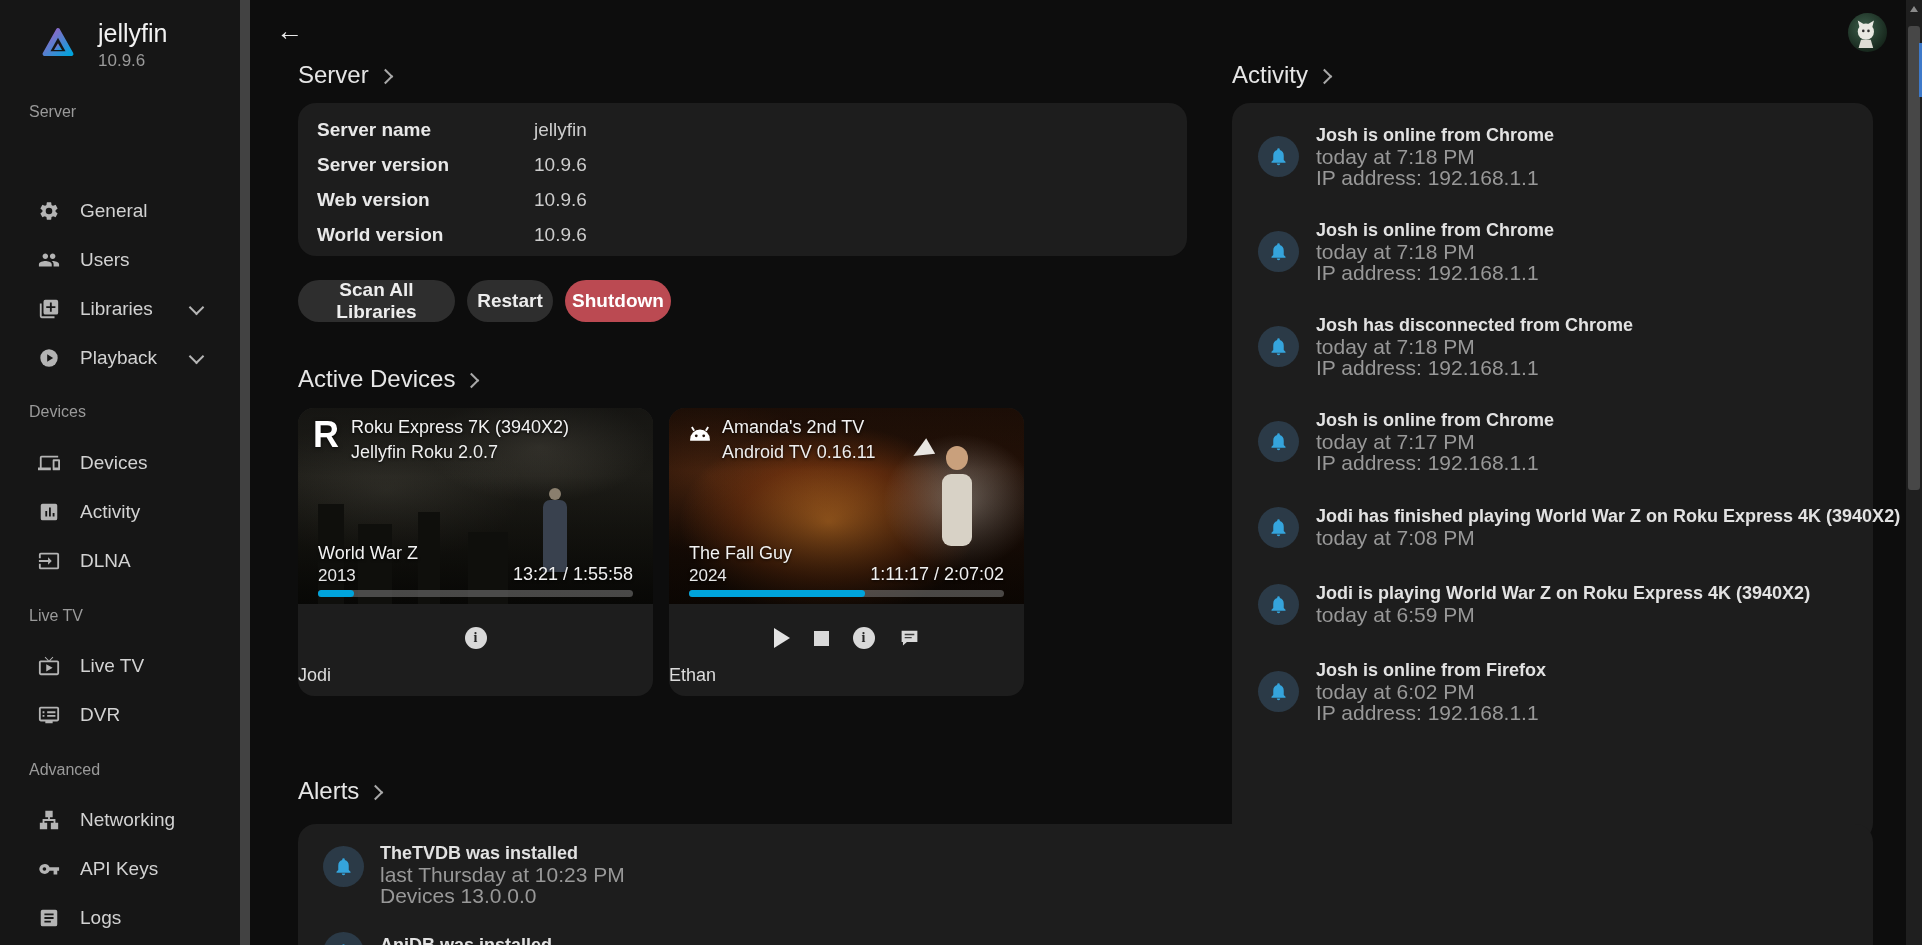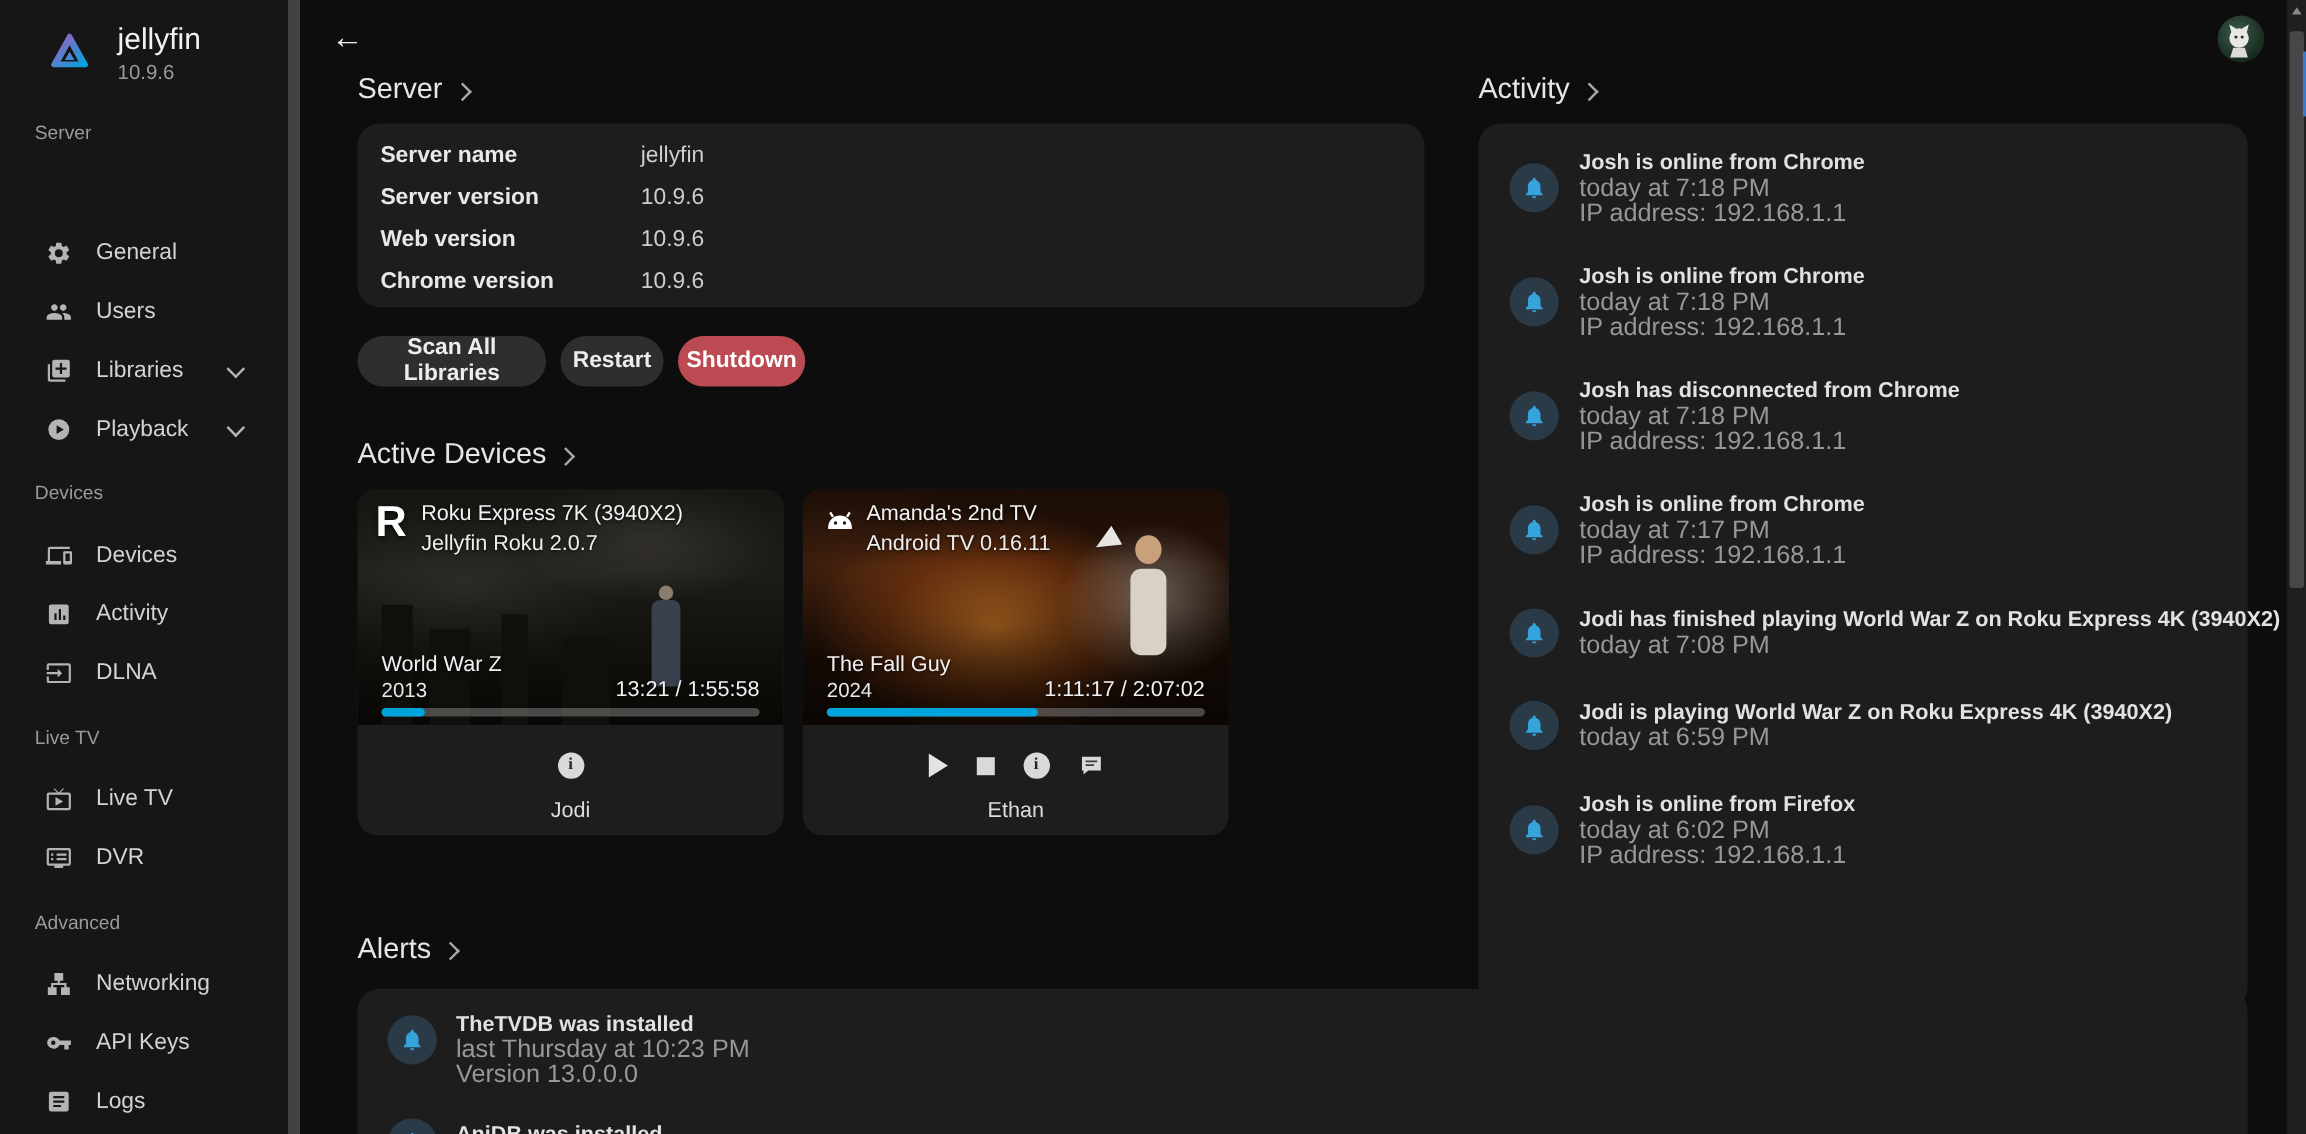--- a/index.html
+++ b/index.html
@@ -75,21 +75,21 @@
   .pfill{height:100%;border-radius:4px;background:#00a4dc;}
   .dev-controls{position:absolute;left:0;top:214px;width:355px;height:32px;display:flex;
                 align-items:center;justify-content:center;gap:24px;}
   .ic-info{width:22px;height:22px;border-radius:50%;background:#d9d9d9;color:#252525;font-weight:bold;
            font-size:14px;display:flex;align-items:center;justify-content:center;
            font-family:"Liberation Serif",serif;cursor:pointer;}
   .ic-play{width:0;height:0;border-top:10px solid transparent;border-bottom:10px solid transparent;
            border-left:16px solid #e3e3e3;cursor:pointer;}
   .ic-stop{width:15px;height:15px;background:#d9d9d9;cursor:pointer;}
   .ic-chat{width:21px;height:21px;cursor:pointer;}
-  .dev-user{position:absolute;left:0;top:257px;width:355px;text-align:center;font-size:18px;color:#dcdcdc;}
+  .dev-user{position:absolute;left:0;top:257px;width:355px;text-align:left;font-size:18px;color:#dcdcdc;}
 
   
   .bell-badge{position:absolute;width:41px;height:41px;border-radius:50%;background:#2b3a47;
               display:flex;align-items:center;justify-content:center;}
   .bell-badge svg{width:21px;height:21px;fill:#35a4dc;}
   .entry-text{position:absolute;left:84px;width:560px;}
   .act-title{font-size:18px;font-weight:bold;color:#e2e2e2;line-height:22px;white-space:nowrap;}
   .act-sub{font-size:21px;color:#989898;line-height:21px;white-space:nowrap;}
 
   
@@ -256,21 +256,21 @@
     <span class="hchev"></span>
   </div>
 
   <div class="card" style="left:298px;top:103px;width:889px;height:153px">
     <div class="srow-label" style="top:16px">Server name</div>
     <div class="srow-value" style="top:16px">jellyfin</div>
     <div class="srow-label" style="top:51px">Server version</div>
     <div class="srow-value" style="top:51px">10.9.6</div>
     <div class="srow-label" style="top:86px">Web version</div>
     <div class="srow-value" style="top:86px">10.9.6</div>
-    <div class="srow-label" style="top:121px">Chrome version</div>
+    <div class="srow-label" style="top:121px">World version</div>
     <div class="srow-value" style="top:121px">10.9.6</div>
   </div>
 
   <button class="btn" style="left:298px;top:280px;width:157px">Scan All Libraries</button>
   <button class="btn" style="left:467px;top:280px;width:86px">Restart</button>
   <button class="btn danger" style="left:565px;top:280px;width:106px">Shutdown</button>
 
   <div class="h" style="left:298px;top:365px">
     <span>Active Devices</span>
     <span class="hchev"></span>
@@ -425,21 +425,21 @@
 
   <div class="card" style="left:298px;top:824px;width:1575px;height:180px;overflow:hidden">
     <div class="bell-badge" style="left:25px;top:22px">
       <svg viewBox="0 0 24 24">
           <path d="M12 22a2 2 0 002-2h-4a2 2 0 002 2zm6-6v-5c0-3.07-1.64-5.64-4.5-6.32V4a1.5 1.5 0 00-3 0v.68C7.63 5.36 6 7.92 6 11v5l-2 2v1h16v-1z"></path>
         </svg>
       </div>
     <div class="entry-text" style="left:82px;top:18px">
       <div class="act-title">TheTVDB was installed</div>
       <div class="act-sub">last Thursday at 10:23 PM</div>
-      <div class="act-sub">Version 13.0.0.0</div>
+      <div class="act-sub">Devices 13.0.0.0</div>
     </div>
     <div class="bell-badge" style="left:25px;top:108px">
       <svg viewBox="0 0 24 24">
           <path d="M12 22a2 2 0 002-2h-4a2 2 0 002 2zm6-6v-5c0-3.07-1.64-5.64-4.5-6.32V4a1.5 1.5 0 00-3 0v.68C7.63 5.36 6 7.92 6 11v5l-2 2v1h16v-1z"></path>
         </svg>
       </div>
     <div class="entry-text" style="left:82px;top:110px">
       <div class="act-title">AniDB was installed</div>
     </div>
   </div>

